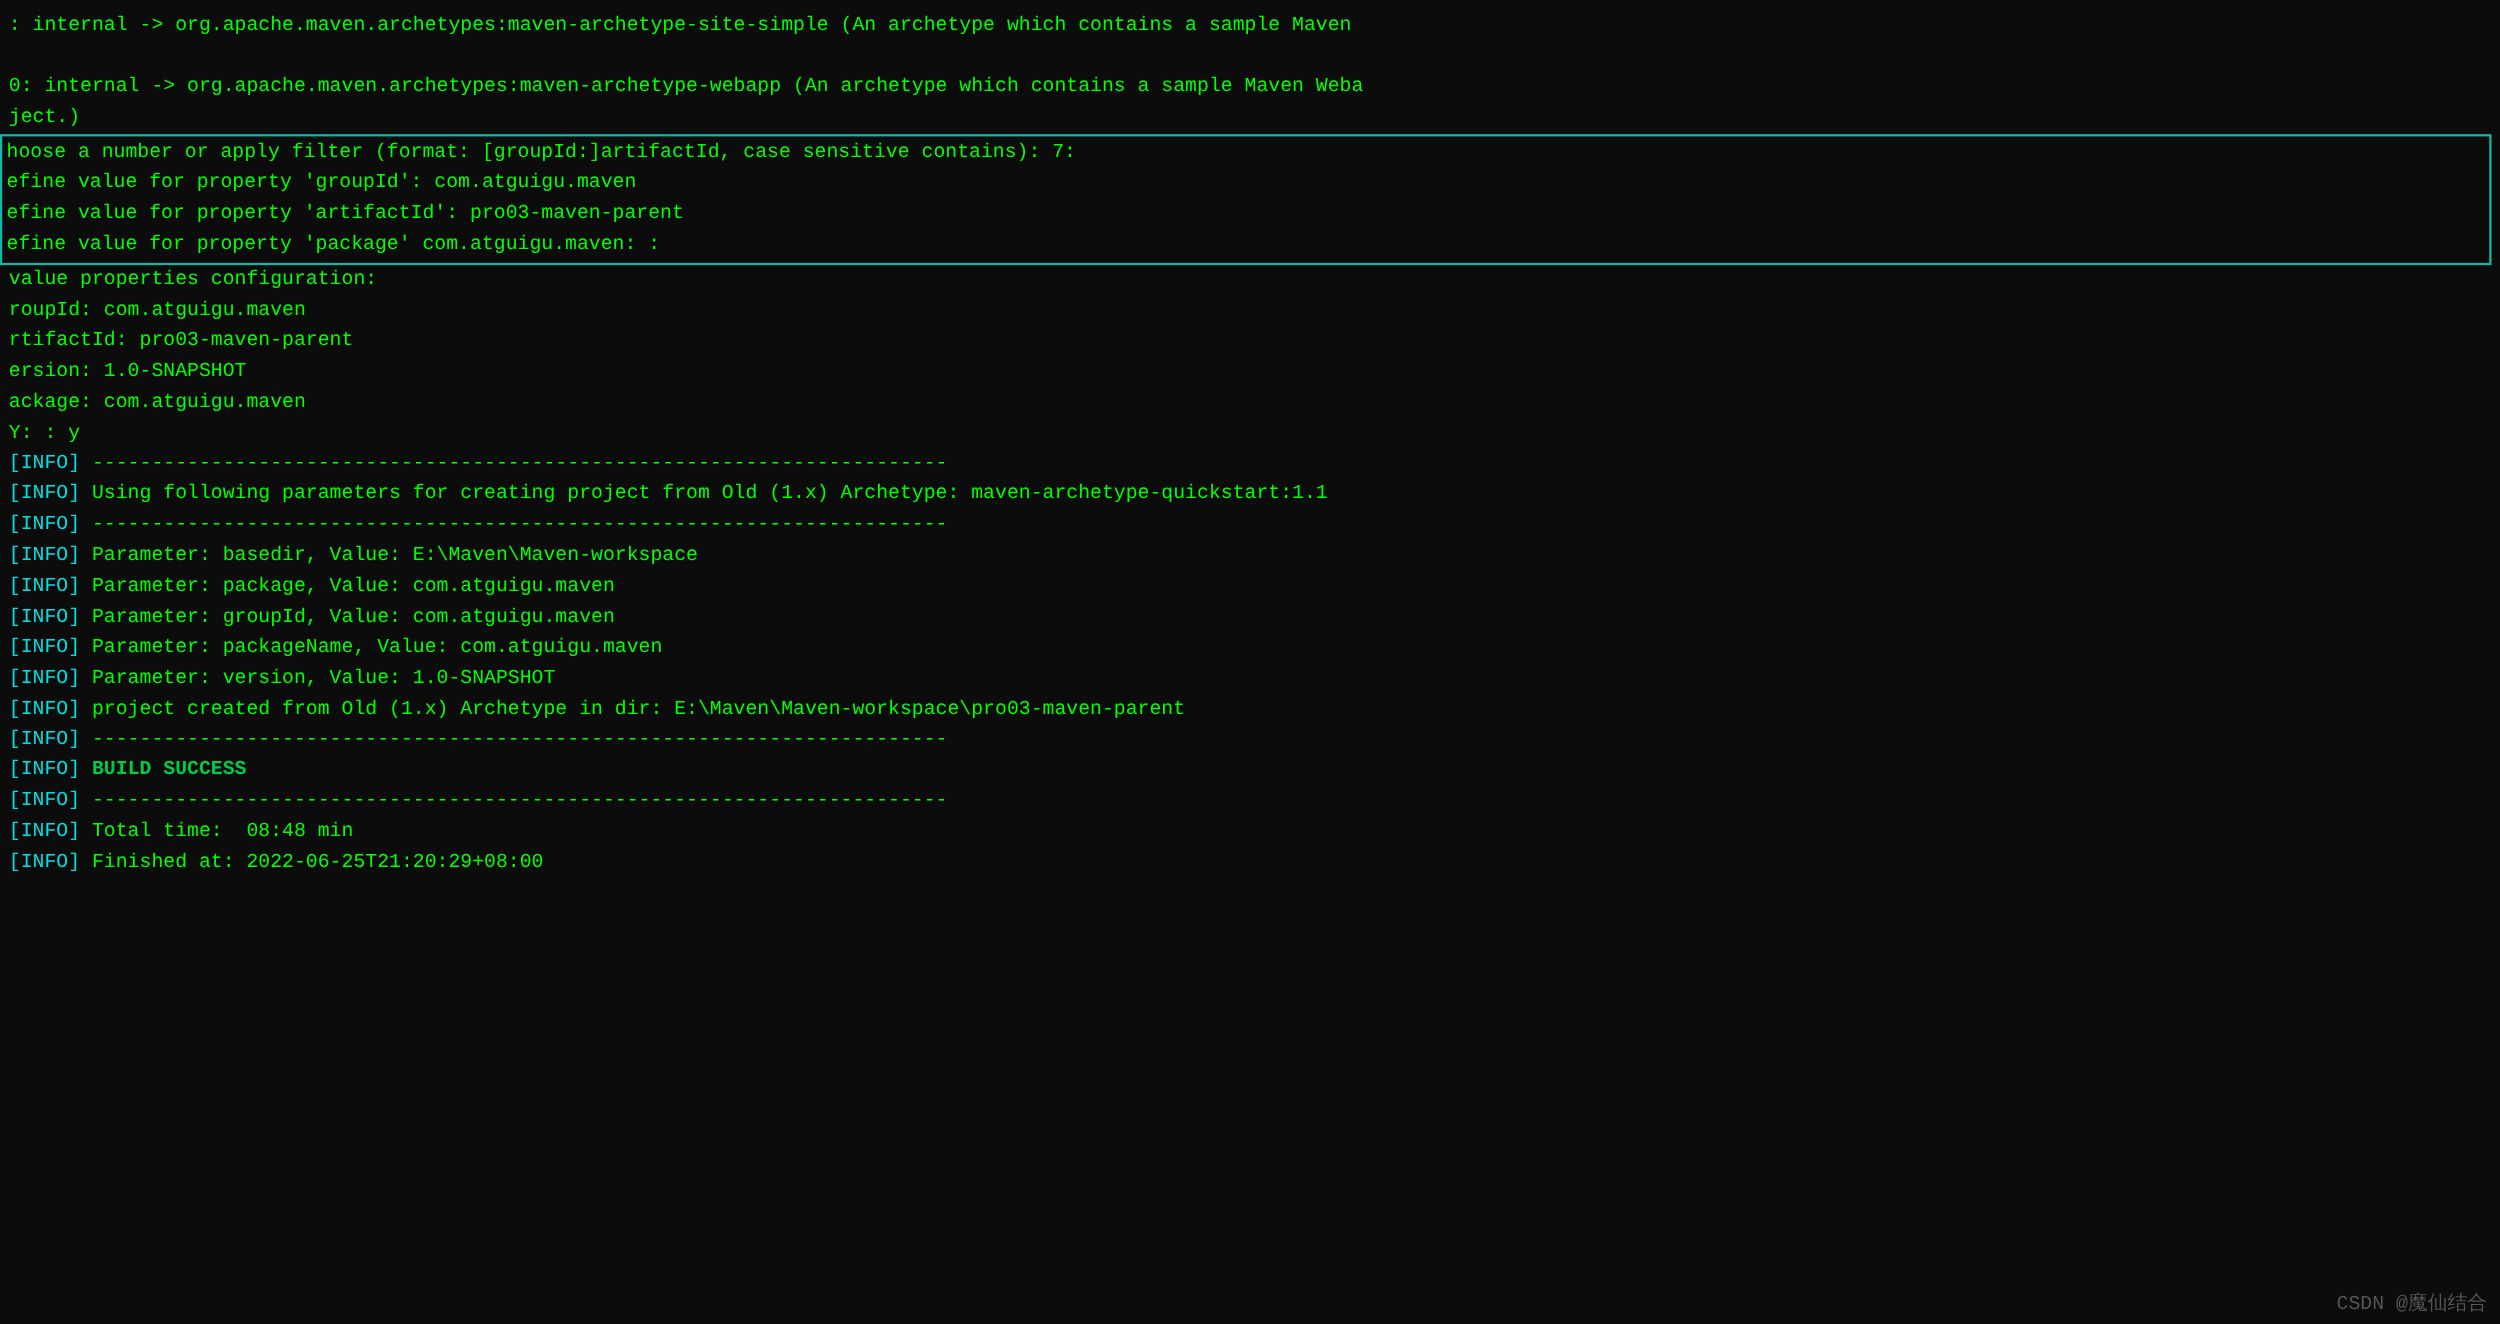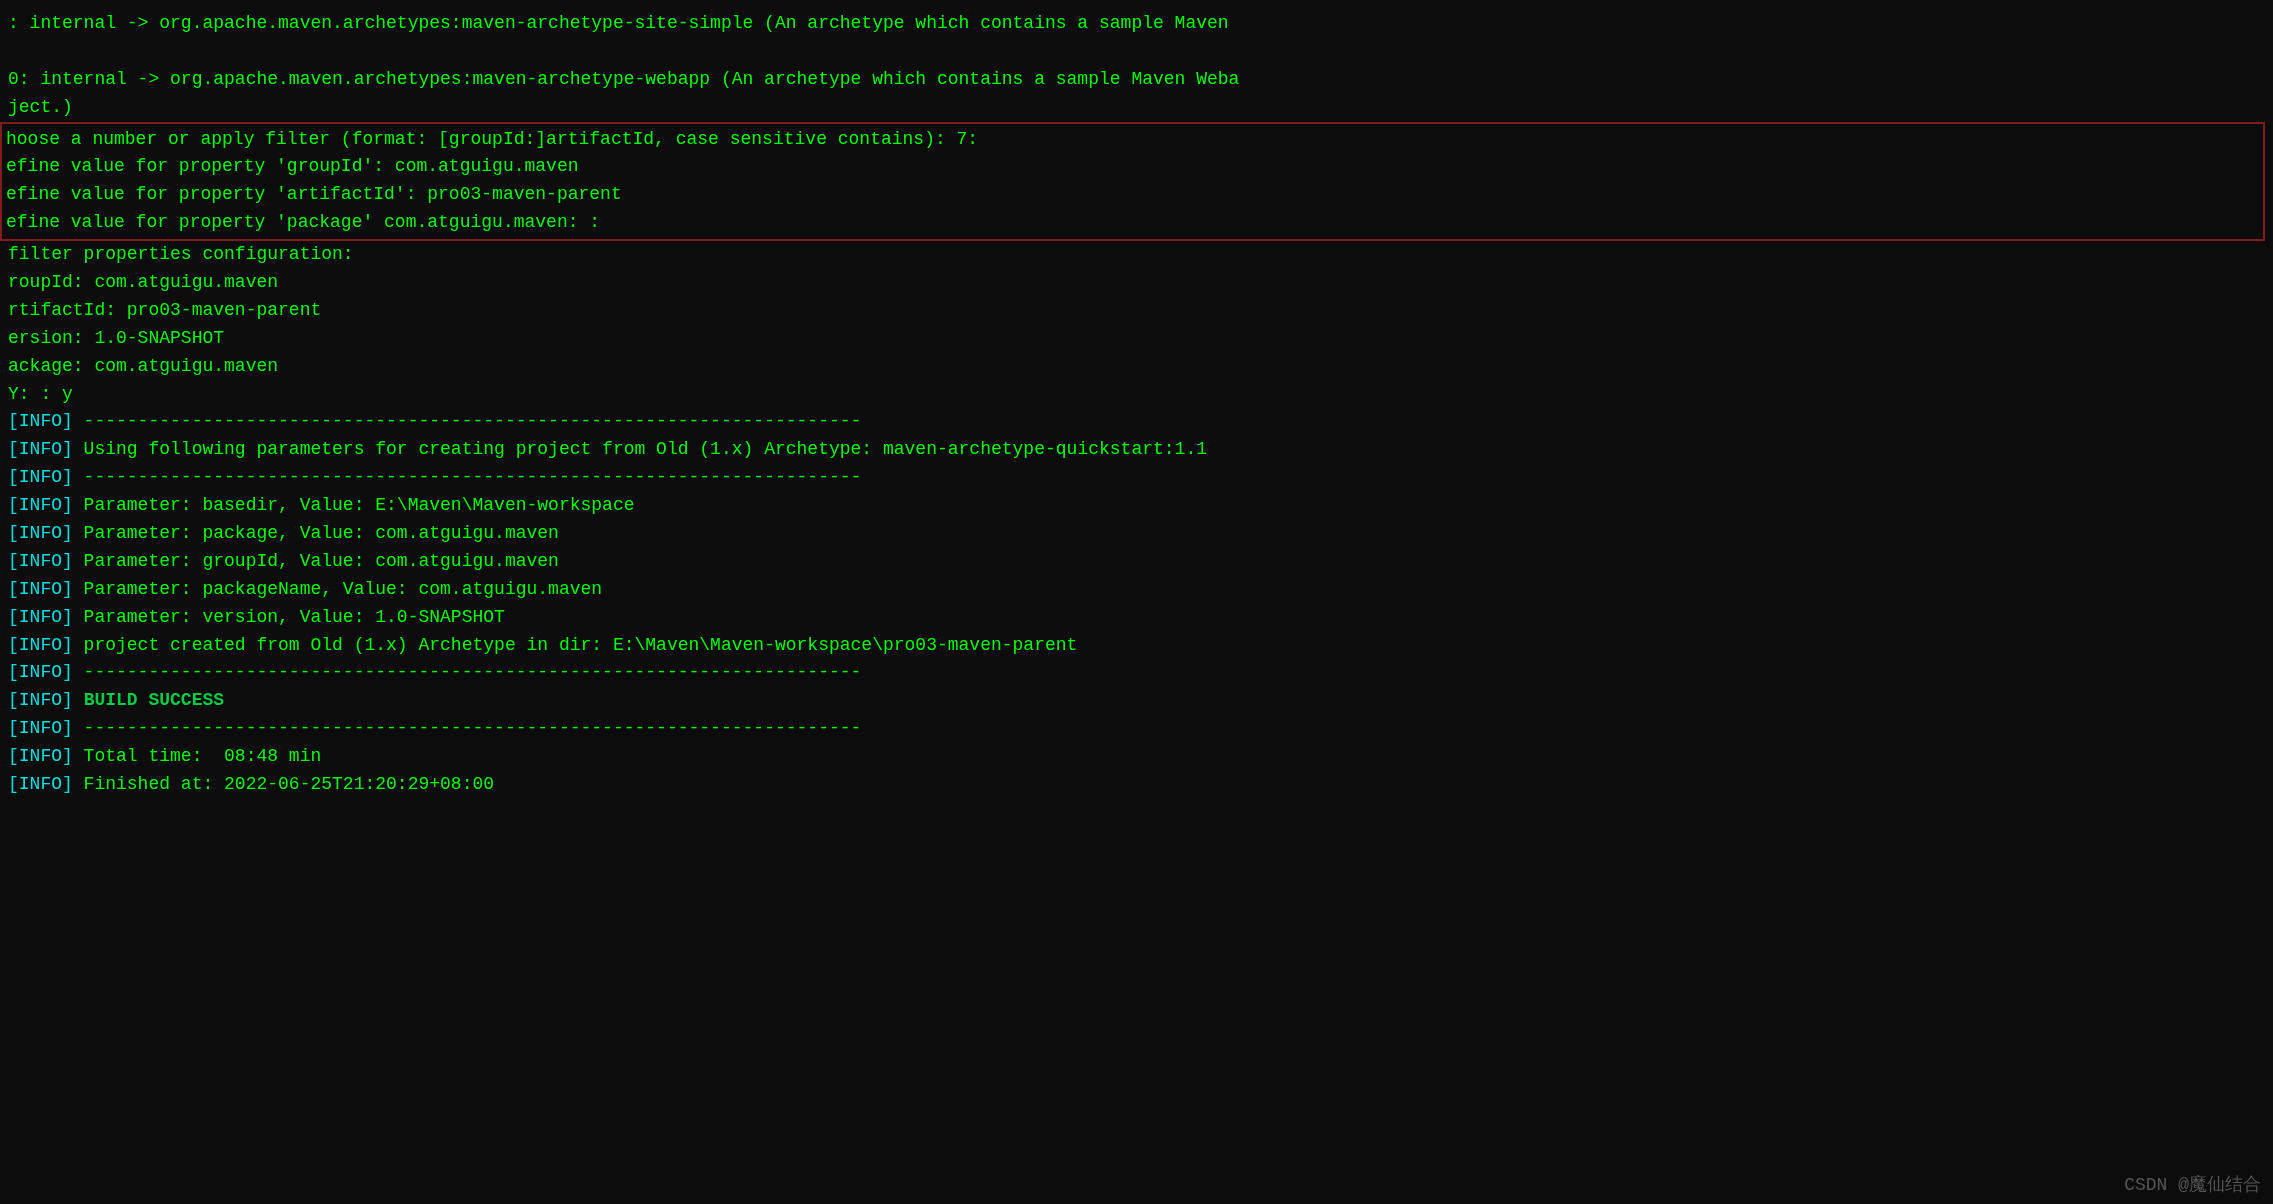--- a/index.html
+++ b/index.html
@@ -60,28 +60,28 @@
 </head>
 <body>
 
 <div class="terminal">
 
   <span class="line text-green">: internal -&gt; org.apache.maven.archetypes:maven-archetype-site-simple (An archetype which contains a sample Maven</span>
   <span class="line text-green">&nbsp;</span>
   <span class="line text-green">0: internal -&gt; org.apache.maven.archetypes:maven-archetype-webapp (An archetype which contains a sample Maven Weba</span>
   <span class="line text-green">ject.)</span>
 
-  <div style="border: 2px solid #7f1d1d; display: block; margin: 0 8px 0 0; padding: 2px 0;">
+  <div style="border: 2px solid #14b8a6; display: block; margin: 0 8px 0 0; padding: 2px 0;">
     <span class="highlight-line text-green">hoose a number or apply filter (format: [groupId:]artifactId, case sensitive contains): 7:</span>
     <span class="highlight-line text-green">efine value for property 'groupId': com.atguigu.maven</span>
     <span class="highlight-line text-green">efine value for property 'artifactId': pro03-maven-parent</span>
     <span class="highlight-line text-green">efine value for property 'package' com.atguigu.maven: :</span>
   </div>
 
-  <span class="line text-green">filter properties configuration:</span>
+  <span class="line text-green">value properties configuration:</span>
   <span class="line text-green">roupId: com.atguigu.maven</span>
   <span class="line text-green">rtifactId: pro03-maven-parent</span>
   <span class="line text-green">ersion: 1.0-SNAPSHOT</span>
   <span class="line text-green">ackage: com.atguigu.maven</span>
   <span class="line text-green">Y: : y</span>
 
   <span class="line"><span class="info-tag">[INFO]</span><span class="text-green"> ------------------------------------------------------------------------</span></span>
   <span class="line"><span class="info-tag">[INFO]</span><span class="text-green"> Using following parameters for creating project from Old (1.x) Archetype: maven-archetype-quickstart:1.1</span></span>
   <span class="line"><span class="info-tag">[INFO]</span><span class="text-green"> ------------------------------------------------------------------------</span></span>
   <span class="line"><span class="info-tag">[INFO]</span><span class="text-green"> Parameter: basedir, Value: E:\Maven\Maven-workspace</span></span>

